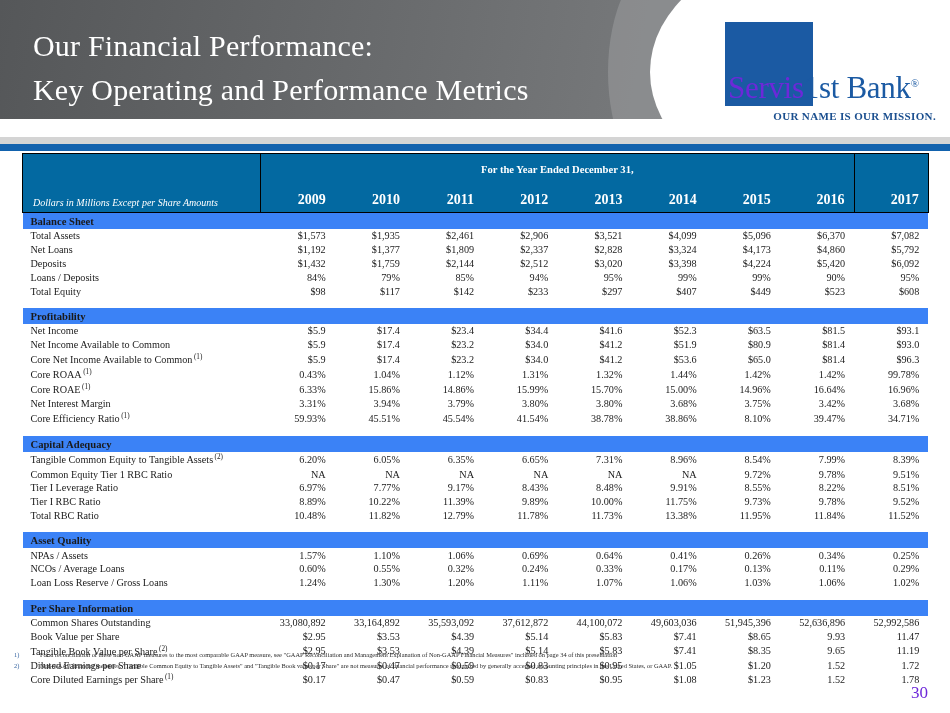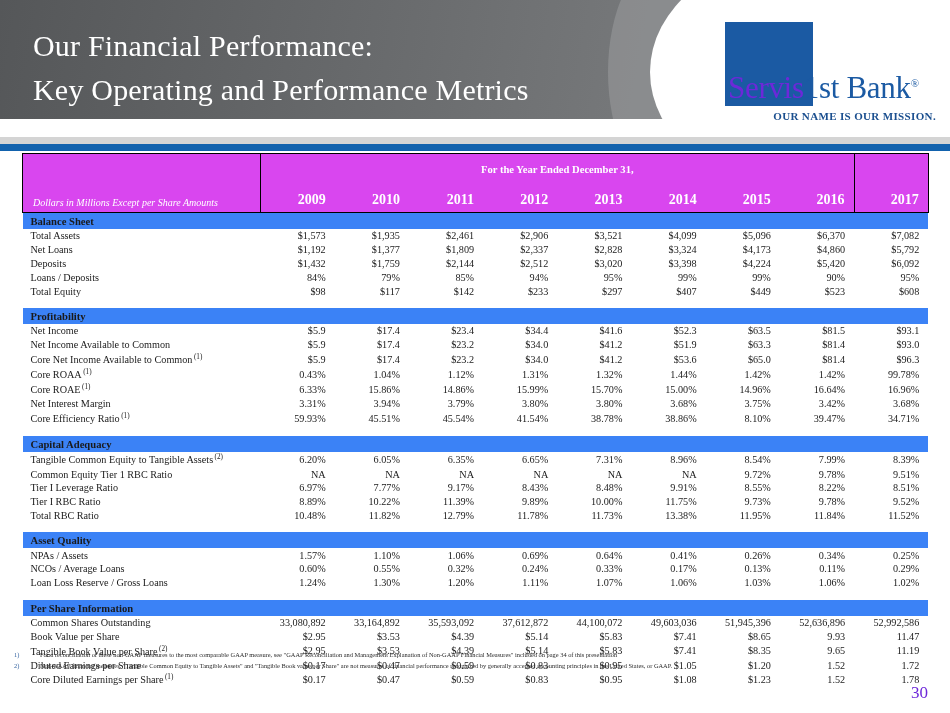--- a/index.html
+++ b/index.html
@@ -120,21 +120,21 @@
     width: 906px;
     table-layout: fixed;
     font-size: 10.2px;
     color: #1a1a1a;
   }
   table.fin col.lbl { width: 238px; }
   table.fin col.yr  { width: 74.2px; }
 
   
   .hdr-blue {
-    background: #d946ef;
+    background: #0369a1;
     color: #ffffff;
   }
   .hdr-span {
     text-align: center;
     font-weight: bold;
     font-size: 10.6px;
     height: 28px;
     border-top: 1.4px solid #000;
     border-left: 1.4px solid #000;
     border-right: 1.4px solid #000;
@@ -361,21 +361,21 @@
           <td class="val">$93.1</td>
         </tr>
         <tr class="data">
           <td class="rowlabel"><span>Net Income Available to Common</span></td>
           <td class="val">$5.9</td>
           <td class="val">$17.4</td>
           <td class="val">$23.2</td>
           <td class="val">$34.0</td>
           <td class="val">$41.2</td>
           <td class="val">$51.9</td>
-          <td class="val">$63.3</td>
+          <td class="val">$80.9</td>
           <td class="val">$81.4</td>
           <td class="val">$93.0</td>
         </tr>
         <tr class="data">
           <td class="rowlabel"><span>Core Net Income Available to Common</span><sup class="fn">(1)</sup></td>
           <td class="val">$5.9</td>
           <td class="val">$17.4</td>
           <td class="val">$23.2</td>
           <td class="val">$34.0</td>
           <td class="val">$41.2</td>

